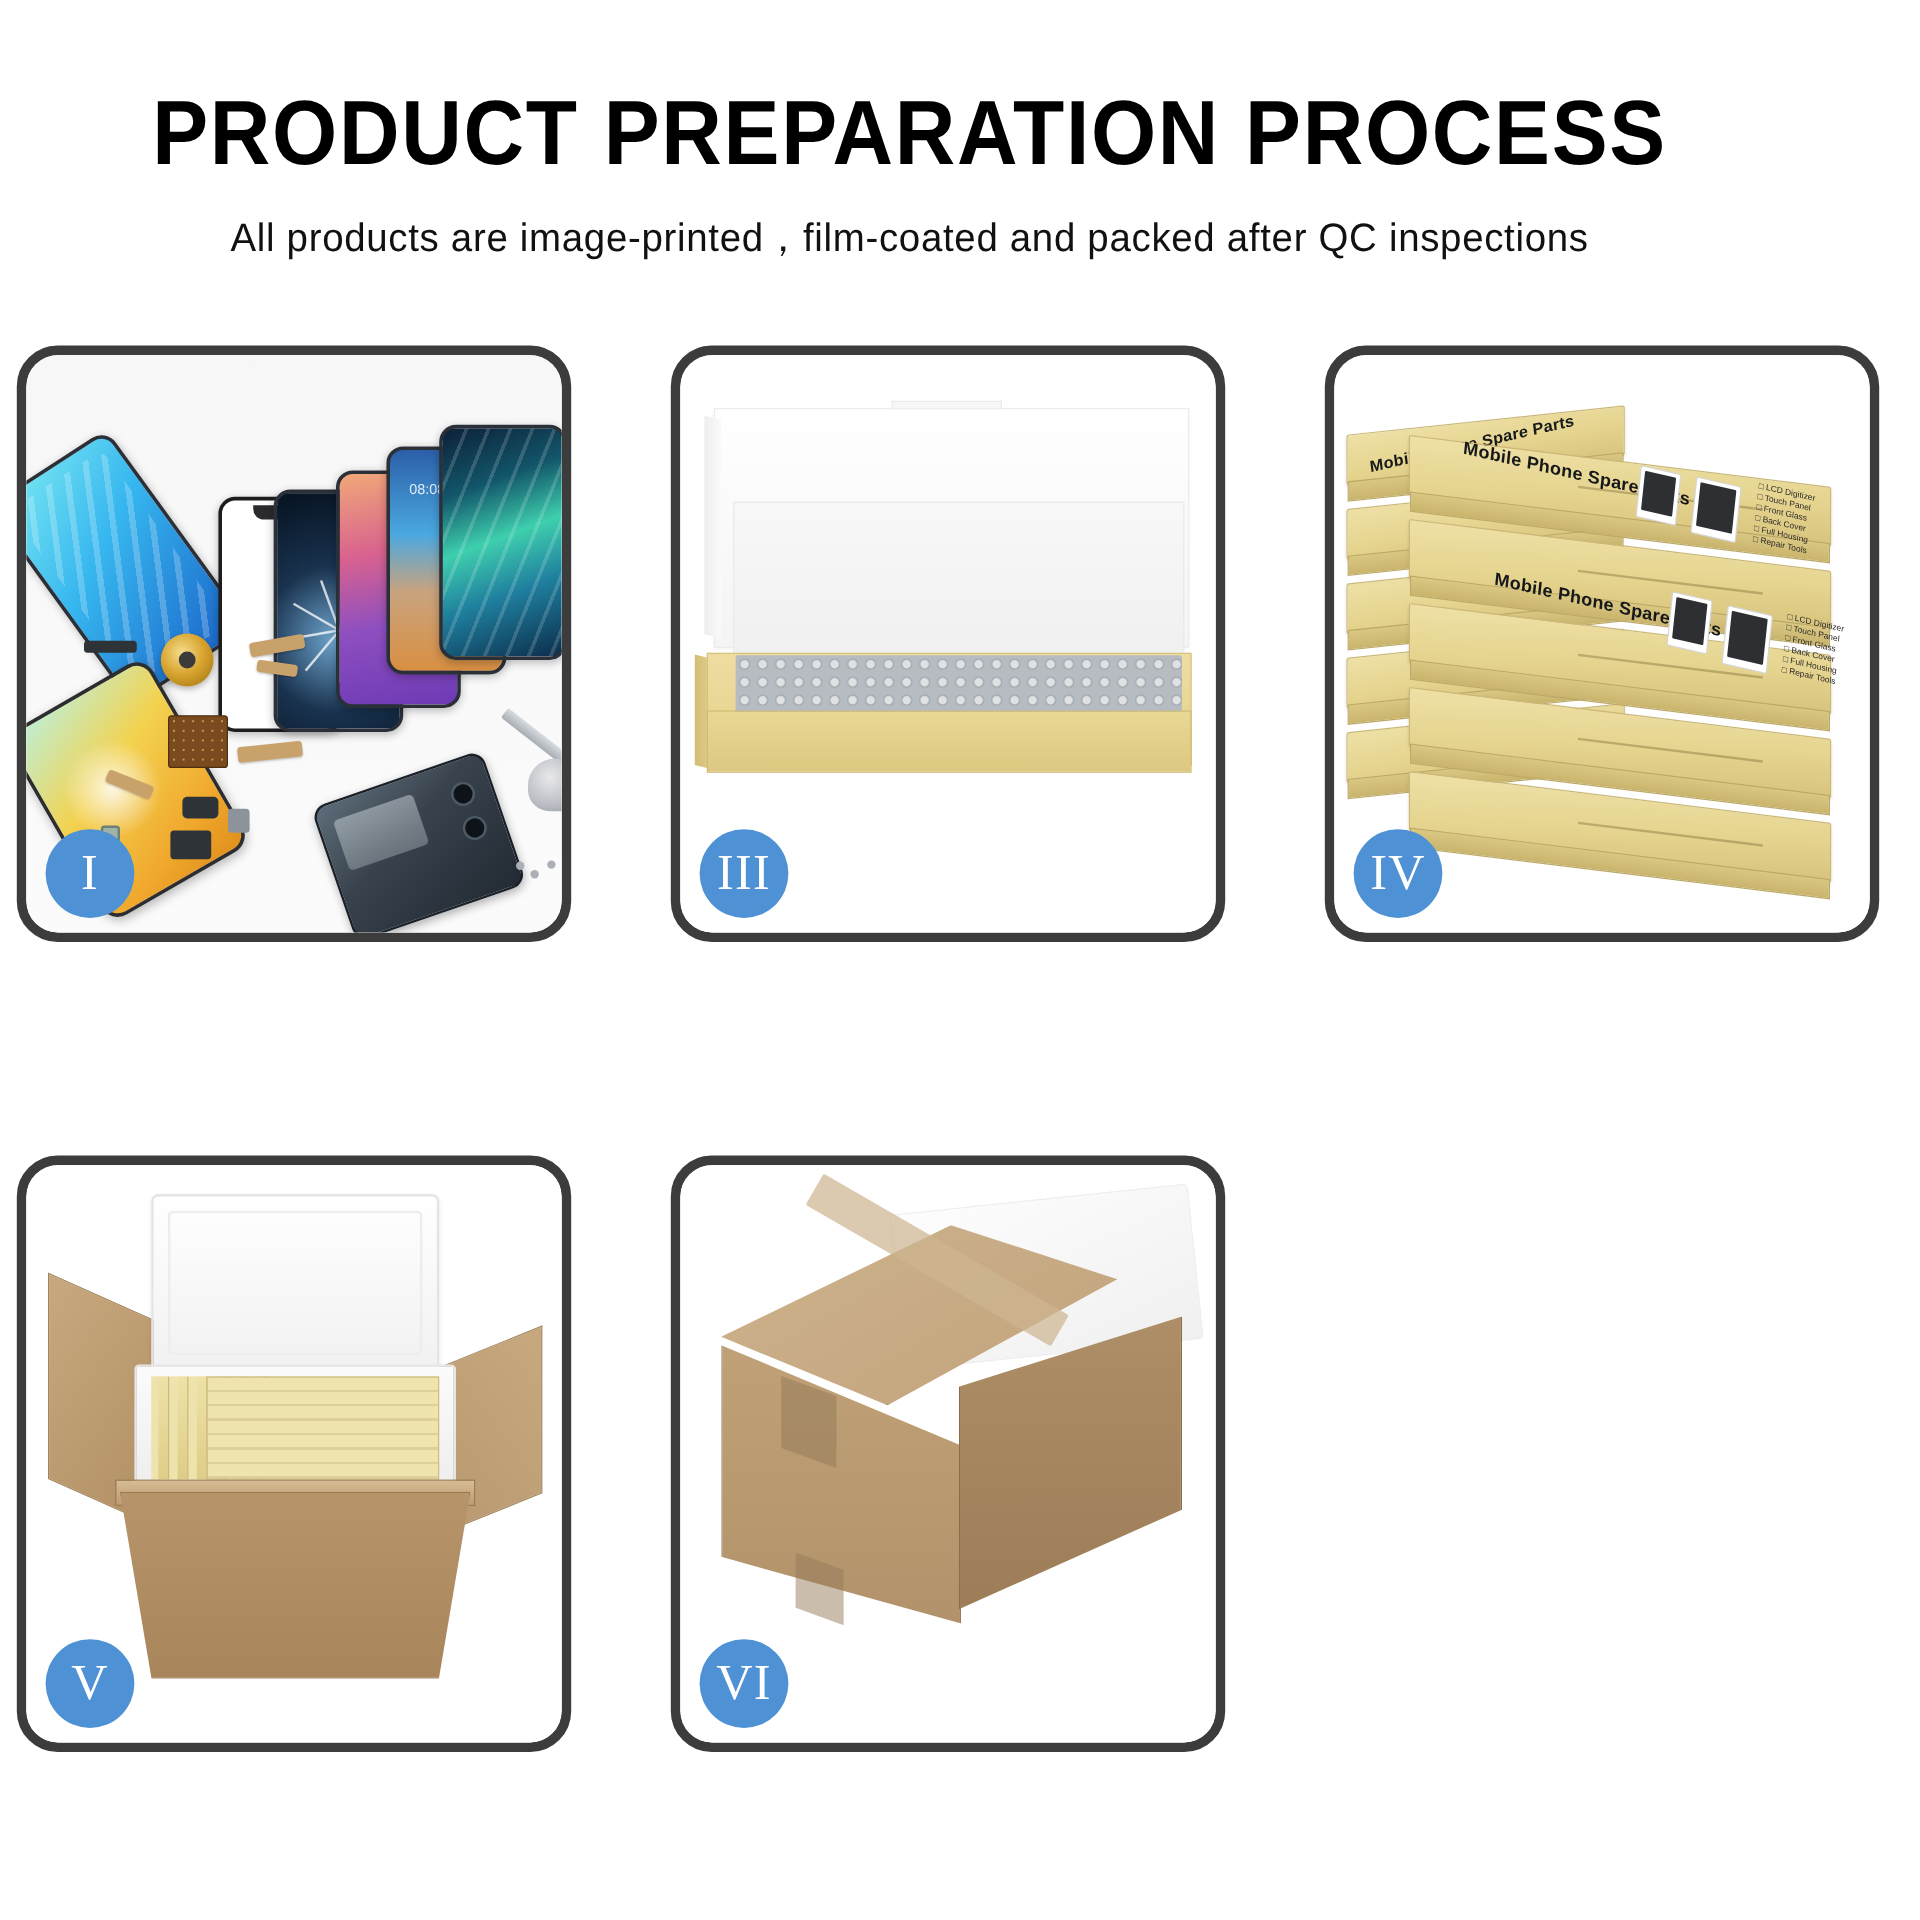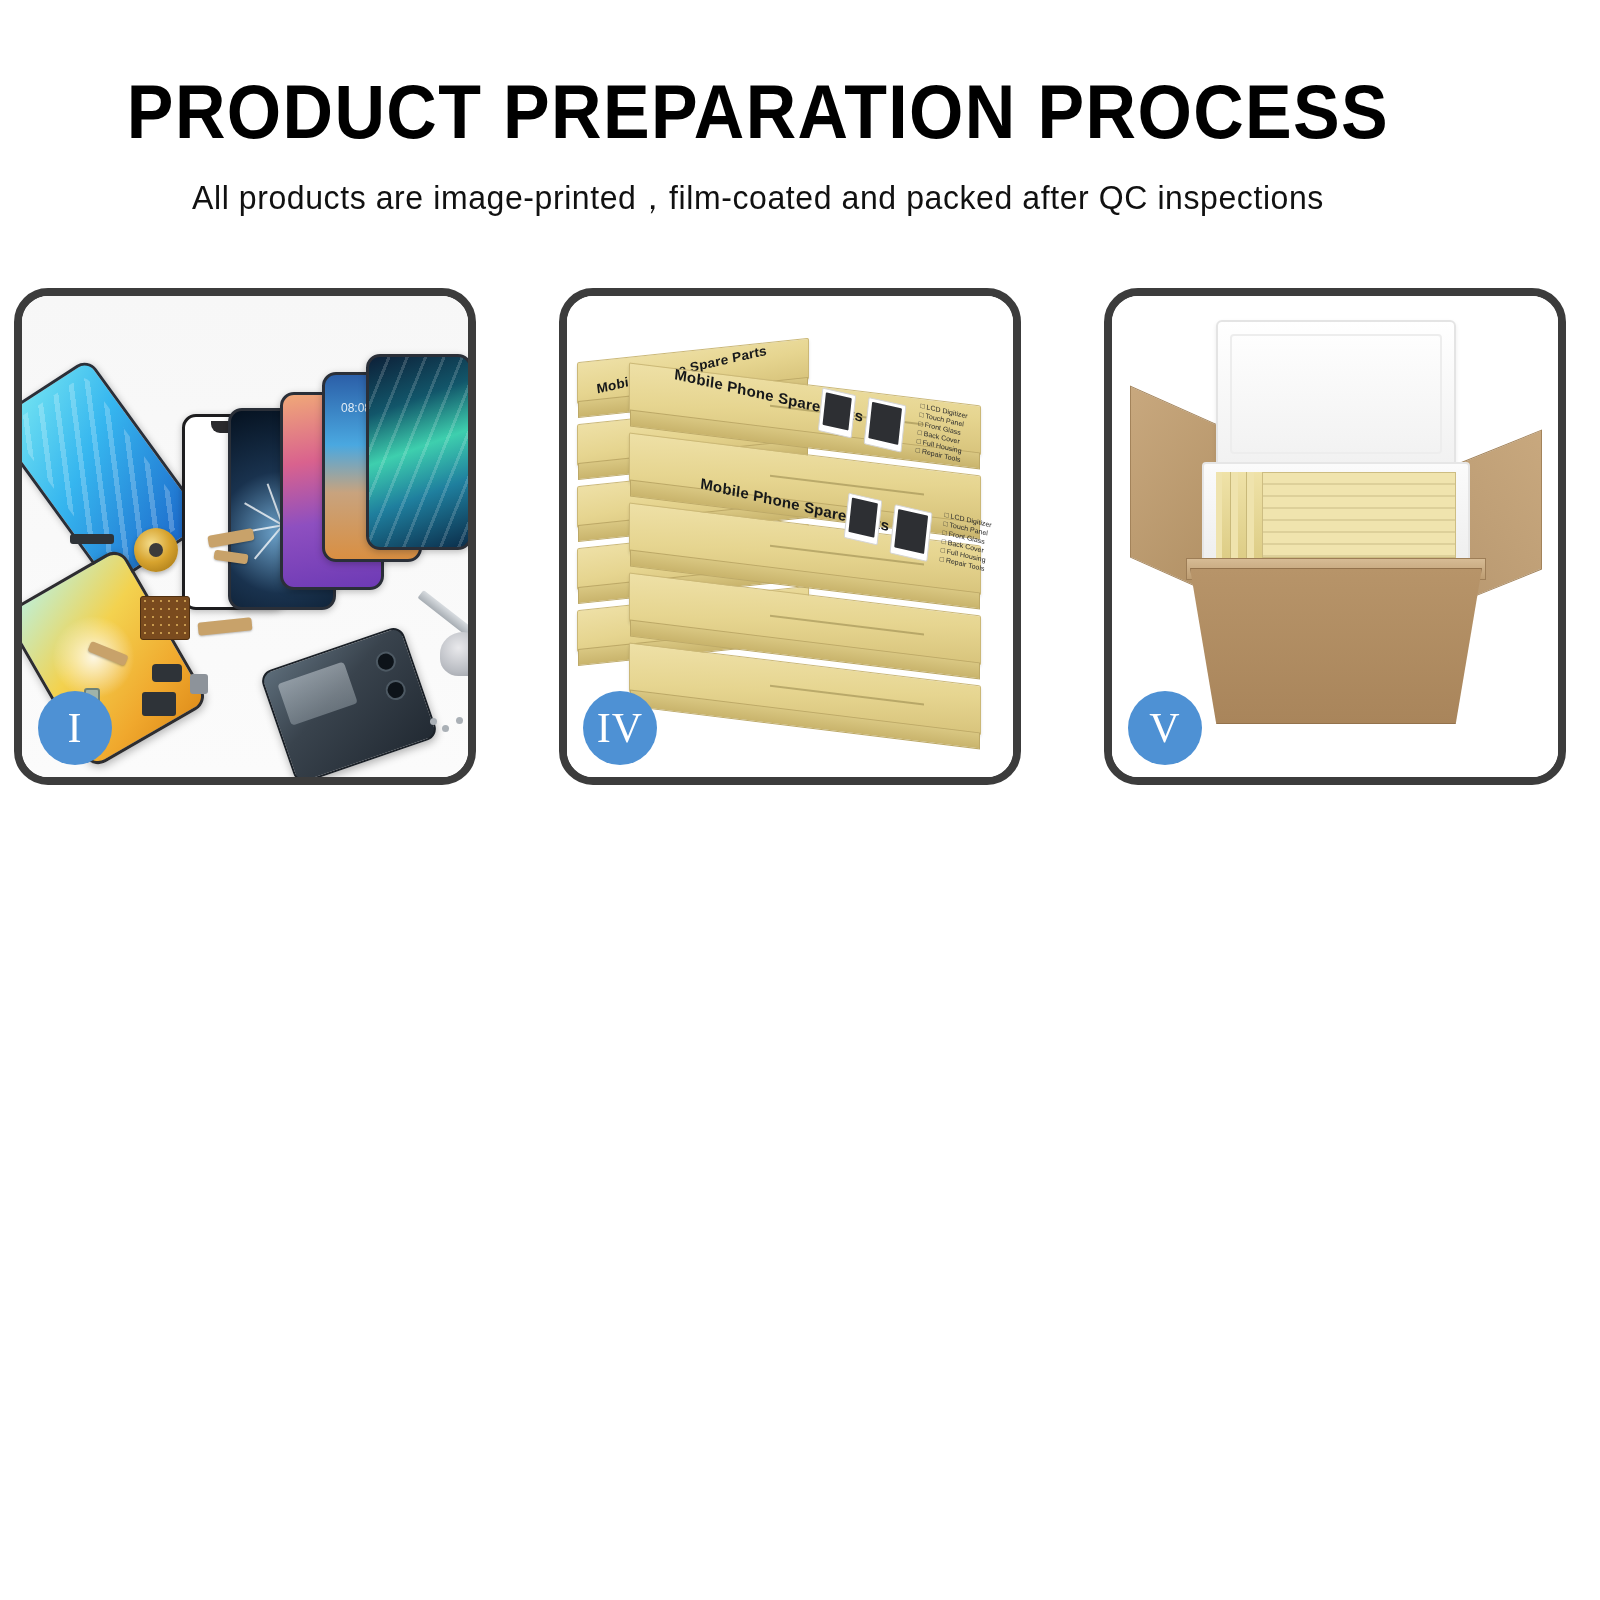--- a/index.html
+++ b/index.html
@@ -347,20 +347,34 @@
       <div class="screws">
         <i style="left:0;top:2px"></i>
           <i style="left:12px;top:9px"></i>
           <i style="left:26px;top:1px"></i>
       </div>
     </div>
     <div class="badge">I</div>
   </div>
 
 
+  <div class="panel">
+    <div class="panel-inner">
+      <div class="p3-bg"></div>
+      <div class="m-lid-tab"></div>
+      <div class="m-lid"></div>
+      <div class="m-lid-l"></div>
+      <div class="m-foam"></div>
+      <div class="m-body-side"></div>
+      <div class="m-body"></div>
+      <div class="m-bubbles"></div>
+      <div class="m-body-front"></div>
+    </div>
+    <div class="badge">III</div>
+  </div>
 
   <div class="panel">
     <div class="panel-inner">
       <div class="p4-bg"></div>
       <div class="stack">
 
         <div class="bx bxL5">
             <span class="side"></span>
           </div>
         <div class="bx bxL4">
@@ -447,14 +461,27 @@
           <i style="left:70px"></i>
           <i style="left:86px"></i>
       </div>
       <div class="goldblock"></div>
       <div class="c-rim"></div>
       <div class="c-body"></div>
     </div>
     <div class="badge">V</div>
   </div>
 
+  <div class="panel">
+    <div class="panel-inner">
+      <div class="p6-bg"></div>
+      <div class="sh-sheet"></div>
+      <div class="sh-top"></div>
+      <div class="tape"></div>
+      <div class="sh-left"></div>
+      <div class="sh-right"></div>
+      <div class="tabA"></div>
+      <div class="tabB"></div>
+    </div>
+    <div class="badge">VI</div>
+  </div>
 
 </div>
 
 </body></html>

